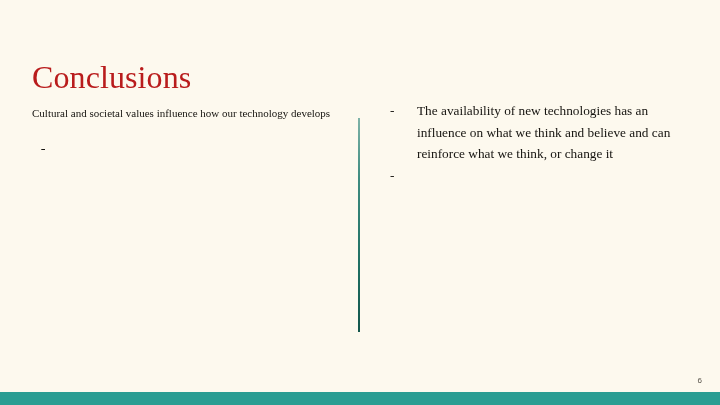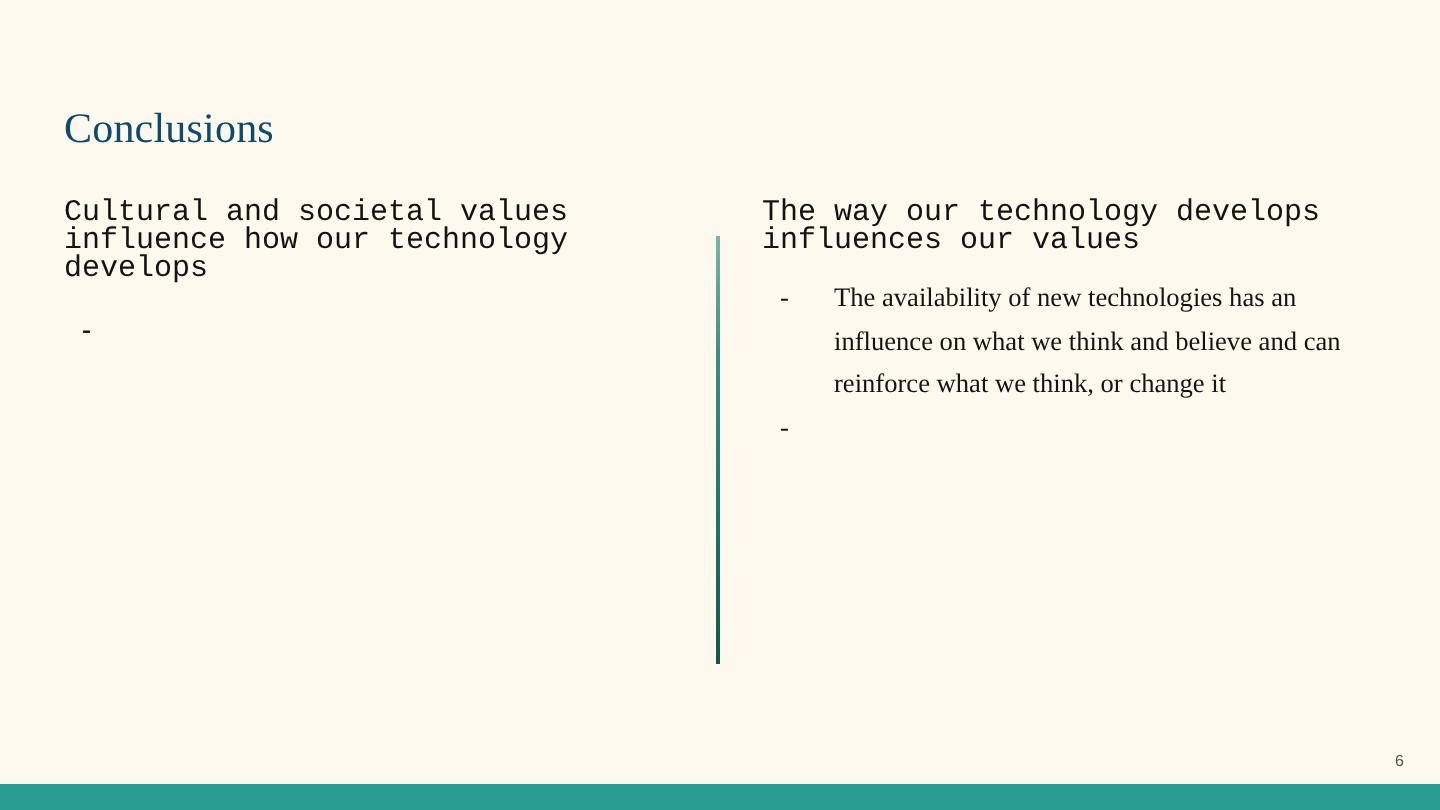--- a/index.html
+++ b/index.html
@@ -18,45 +18,44 @@
     width: 720px;
     height: 405px;
     background: #FDF9EE;
     box-sizing: border-box;
     overflow: hidden;
   }
   #slide-title {
     position: absolute;
     left: 32px;
     top: 38px;
-    font-size: 21px;
+    font-size: 32px;
     line-height: 1.15;
-    color: #0c4a6e;
+    color: #b91c1c;
     font-weight: 400;
     letter-spacing: 0.1px;
     white-space: nowrap;
   }
   .column {
     position: absolute;
     top: 100px;
   }
   #column-left {
     left: 32px;
     width: 316px;
   }
   #column-right {
     left: 381px;
     width: 316px;
   }
   .column-heading {
-    font-size: 15px;
-    line-height: 14px;
+    font-size: 11px;
+    line-height: 26px;
     color: #15130F;
     margin: 0 0 11px 0;
-    font-family: Liberation Mono, monospace;
   }
   #column-right .column-heading {
     margin-bottom: 10px;
   }
   .bullet-list {
     list-style: none;
     margin: 0;
     padding: 0;
   }
   .bullet-item {
@@ -119,21 +118,20 @@
       </li>
       <li class="bullet-item">
         <span class="bullet-dash">-</span>
       </li>
     </ul>
   </div>
 
   <div id="column-divider"></div>
 
   <div id="column-right" class="column">
-    <p class="column-heading">The way our technology develops influences our values</p>
     <ul class="bullet-list">
       <li class="bullet-item">
         <span class="bullet-dash">-</span>
         <span>The availability of new technologies has an influence on what we think and believe and can reinforce what we think, or change it</span>
       </li>
       <li class="bullet-item">
         <span class="bullet-dash">-</span>
       </li>
     </ul>
   </div>

